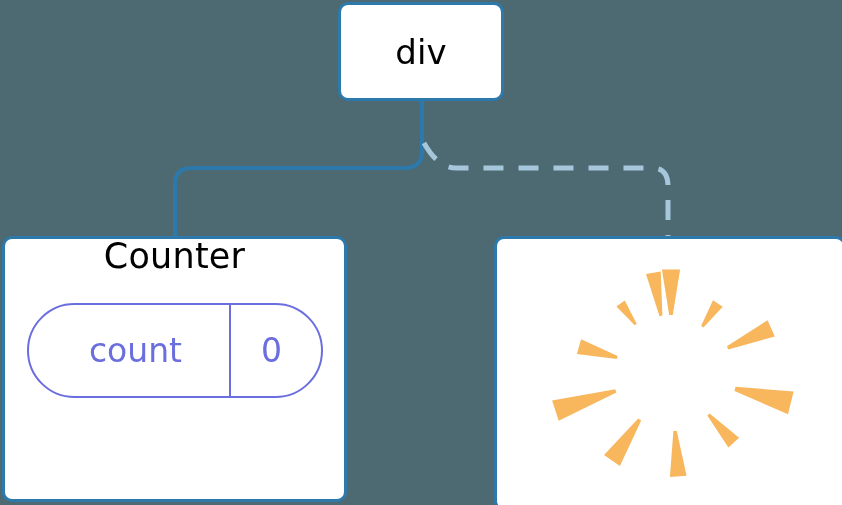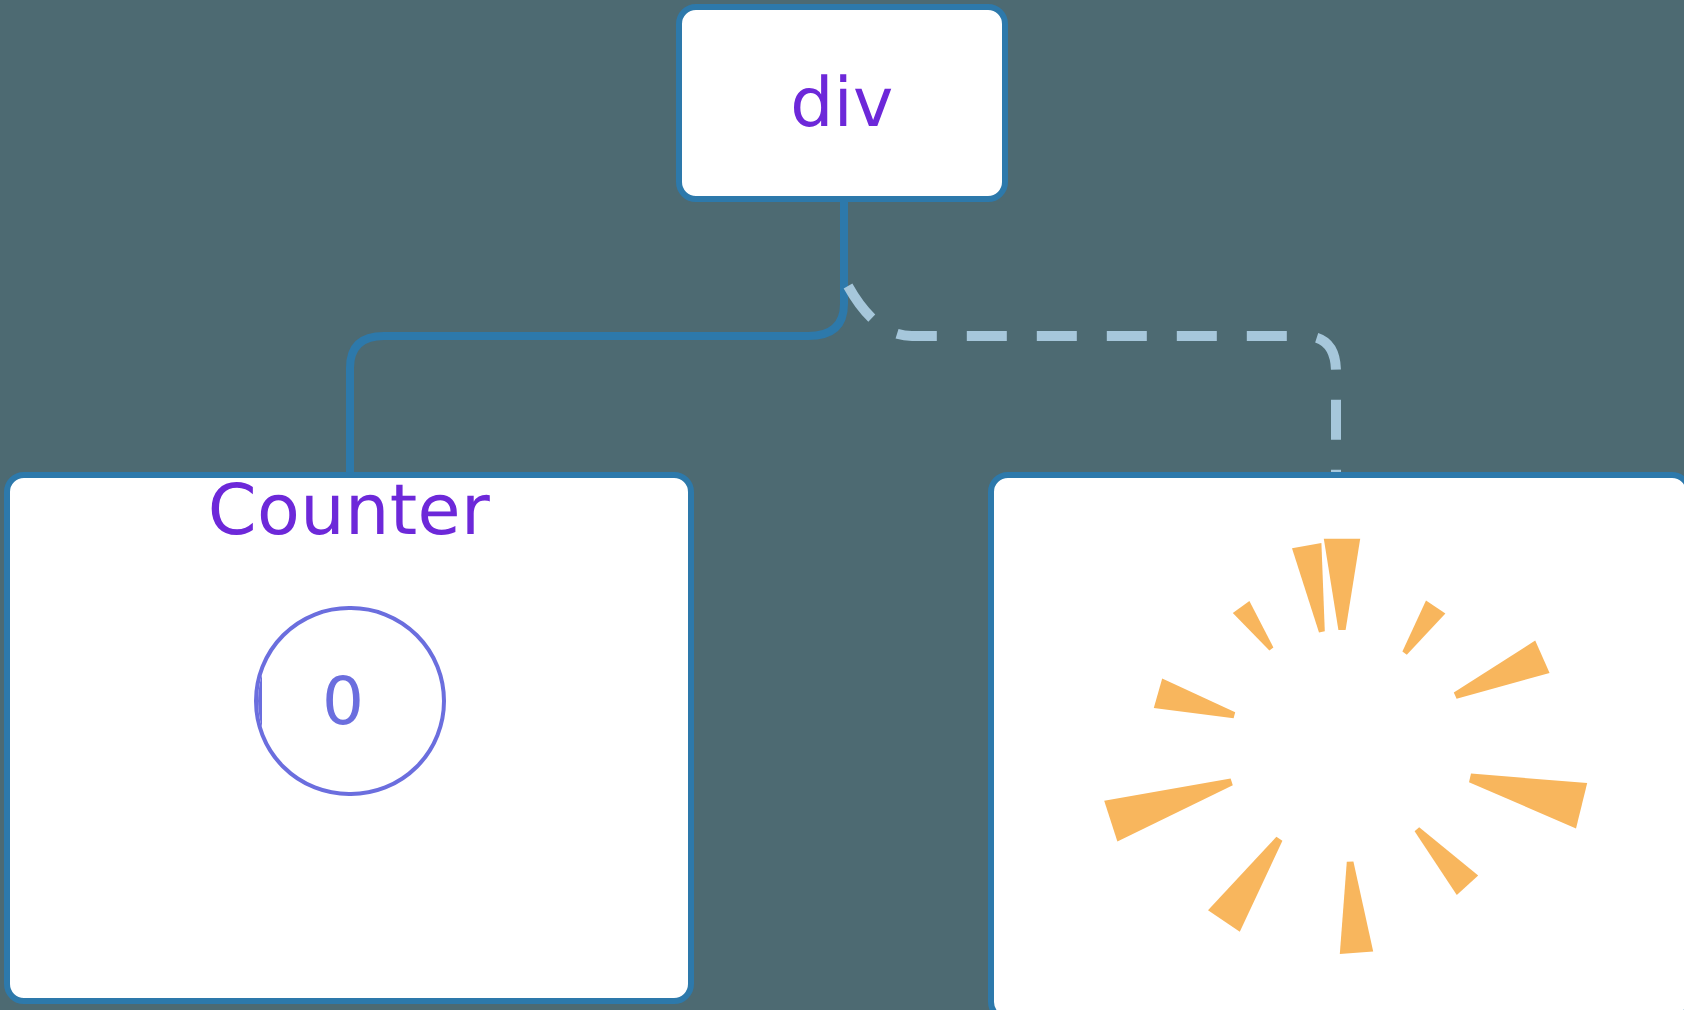--- a/index.html
+++ b/index.html
@@ -63,21 +63,21 @@
 
   .node-highlight {
     left: 494px;
     top: 236px;
     width: 352px;
     height: 275px;
     overflow: hidden;
   }
 
   .node-title {
-    color: #6d28d9;
+    color: #000000;
     font-size: 35px;
     font-weight: 400;
     letter-spacing: 0.2px;
     line-height: 1;
   }
 
   .node-title-root {
     font-size: 34px;
   }
 
@@ -139,20 +139,21 @@
   </svg>
 
   <div class="node node-root">
     <span class="node-title node-title-root">div</span>
   </div>
 
   <div class="node node-counter">
     <span class="node-title">Counter</span>
 
     <div class="state-pill">
+      <span class="pill-key">count</span>
       <span class="pill-divider"></span>
       <span class="pill-value">0</span>
     </div>
   </div>
 
   <div class="node node-highlight">
     <svg id="sparkle" viewBox="0 0 352 275" width="352" height="275">
         <polygon points="172.2,76.0 164.9,30.4 183.1,30.4 175.8,76.0" fill="#f8b65d" stroke="none" stroke-linejoin="round"></polygon>
         <polygon points="204.2,86.8 216.0,61.3 225.7,67.8 206.4,88.4" fill="#f8b65d" stroke="none" stroke-linejoin="round"></polygon>
         <polygon points="229.9,107.2 270.6,81.3 277.8,97.5 231.3,110.4" fill="#f8b65d" stroke="none" stroke-linejoin="round"></polygon>

